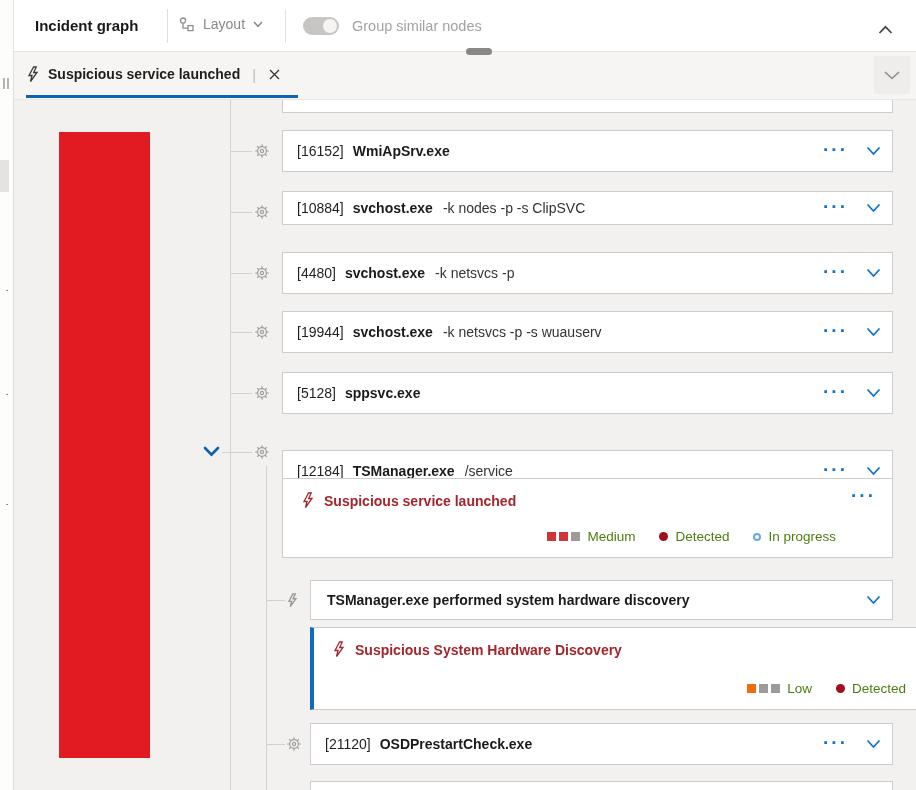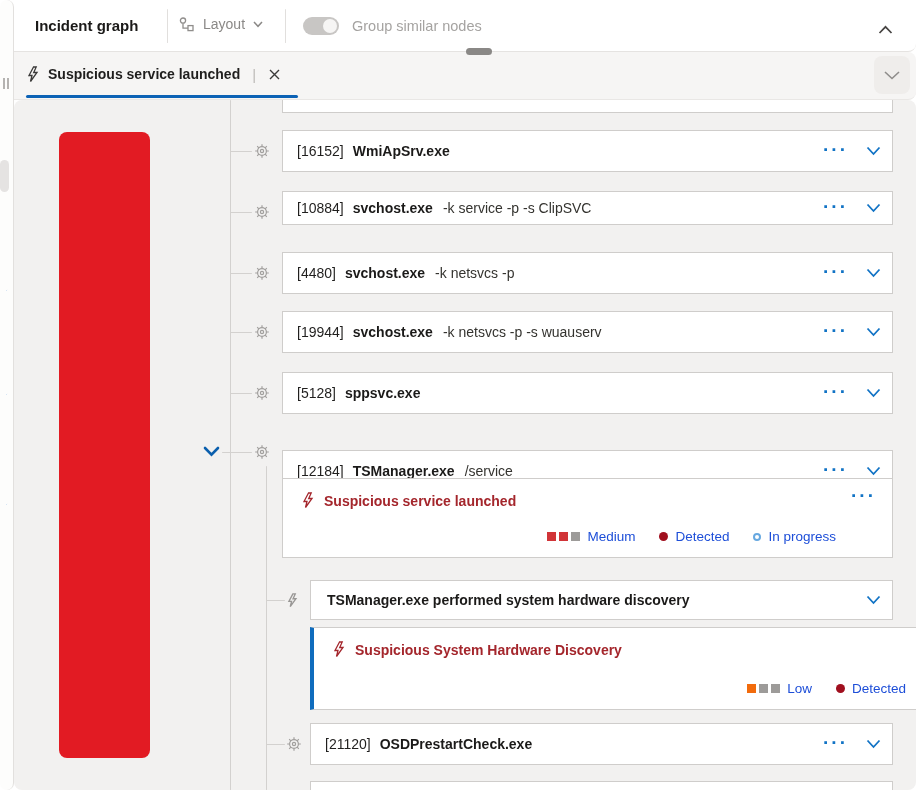--- a/index.html
+++ b/index.html
@@ -1,18 +1,18 @@
 <!DOCTYPE html>
 <html><head>
 <meta charset="utf-8">
 <style>
   html,body{margin:0;padding:0;background:#fff;}
   .screen{position:relative;width:916px;height:790px;overflow:hidden;background:#fff;
           font-family:"Liberation Sans",sans-serif;color:#201f1e;}
-  .abs{position:absolute;box-sizing:border-box;border-radius:8px;}
+  .abs{position:absolute;box-sizing:border-box;}
 
   
   .toolbar{left:0;top:0;width:916px;height:52px;background:#fff;border-bottom:1px solid #e5e3e1;}
   .tb-title{left:35px;top:0;height:52px;line-height:52px;font-size:15px;font-weight:bold;color:#1b1a19;}
   .vsep{top:9px;width:1px;height:34px;background:#e1dfdd;}
   .layout-btn{left:178px;top:0;height:48px;display:flex;align-items:center;gap:8px;color:#8a8886;font-size:14px;cursor:default;}
   .toggle{left:303px;top:17px;width:36px;height:18px;border-radius:9px;background:#c8c6c4;}
   .knob{position:absolute;right:2px;top:2px;width:14px;height:14px;border-radius:50%;background:#f6f5f4;}
   .toggle-label{left:352px;top:0;height:52px;line-height:52px;font-size:14.5px;color:#a5a3a1;}
   .collapse{left:878px;top:21px;}
@@ -46,21 +46,21 @@
   .more{position:absolute;right:44px;top:50%;transform:translateY(-58%);color:#1173c5;font-size:19px;
         letter-spacing:2px;font-weight:bold;line-height:1;cursor:pointer;}
   .chev{position:absolute;right:11px;top:50%;transform:translateY(-50%);cursor:pointer;display:flex;}
   .gear{position:absolute;width:16px;height:16px;}
 
   .alert-card{position:absolute;background:#fff;border:1px solid #cfcdcb;box-sizing:border-box;}
   .alert-title{position:absolute;left:18px;top:13px;display:flex;align-items:center;gap:10px;
                font-size:14px;font-weight:bold;color:#a4262c;}
   .alert-more{position:absolute;right:16px;top:6px;color:#1173c5;font-size:19px;letter-spacing:2px;
               font-weight:bold;cursor:pointer;}
-  .statusrow{position:absolute;bottom:13px;display:flex;align-items:center;font-size:13.5px;color:#1d4ed8;}
+  .statusrow{position:absolute;bottom:13px;display:flex;align-items:center;font-size:13.5px;color:#4d7c0f;}
   .sq{width:9px;height:9px;margin-right:3px;display:inline-block;}
   .sq.red{background:#d13438;} .sq.orange{background:#f26b0c;} .sq.gray{background:#9d9b99;}
   .slabel{margin-left:4px;}
   .dot{width:9px;height:9px;border-radius:50%;display:inline-block;margin-left:24px;}
   .dot.detected{background:#a00f1e;} .dot.new{background:#0078d4;}
   .ring{width:8px;height:8px;border-radius:50%;border:2px solid #66a8e0;display:inline-block;
         margin-left:24px;box-sizing:border-box;background:transparent;}
   .slabel2{margin-left:7px;}
   .partial{position:absolute;background:#fff;box-sizing:border-box;}
 </style>
@@ -183,21 +183,21 @@
   <span class="gear" style="left:254px;top:204px">
     <svg width="16" height="16" viewBox="0 0 16 16" fill="none" stroke="#a19f9d" stroke-width="1.2">
       <circle cx="8" cy="8" r="4.4"></circle>
         <circle cx="8" cy="8" r="1.6"></circle>
       <path d="M8 1.2v2.2 M8 12.6v2.2 M1.2 8h2.2 M12.6 8h2.2 M3.2 3.2l1.6 1.6 M11.2 11.2l1.6 1.6 M12.8 3.2l-1.6 1.6 M4.8 11.2l-1.6 1.6"></path>
     </svg>
   </span>
   <div class="card" style="left:282px;top:191px;width:611px;height:34px">
     <span class="pid">[10884]</span>
     <span class="pname">svchost.exe</span>
-    <span class="pargs">-k service -p -s ClipSVC</span>
+    <span class="pargs">-k nodes -p -s ClipSVC</span>
     <span class="more">···</span>
     <span class="chev">
       <svg width="15" height="10" viewBox="0 0 15 10" fill="none" stroke="#1173c5" stroke-width="1.8">
           <path d="M1.5 1.5 L7.5 8 L13.5 1.5"></path>
         </svg>
     </span>
   </div>
 
   <span class="gear" style="left:254px;top:265px">
     <svg width="16" height="16" viewBox="0 0 16 16" fill="none" stroke="#a19f9d" stroke-width="1.2">

